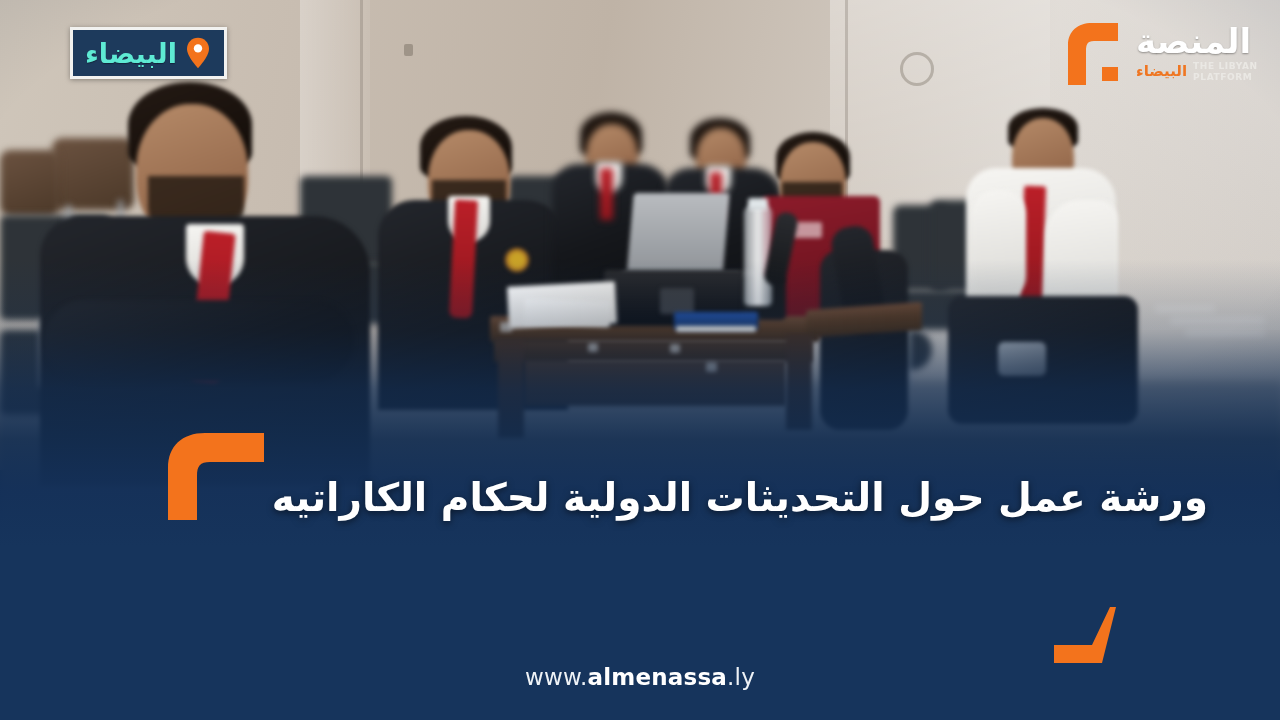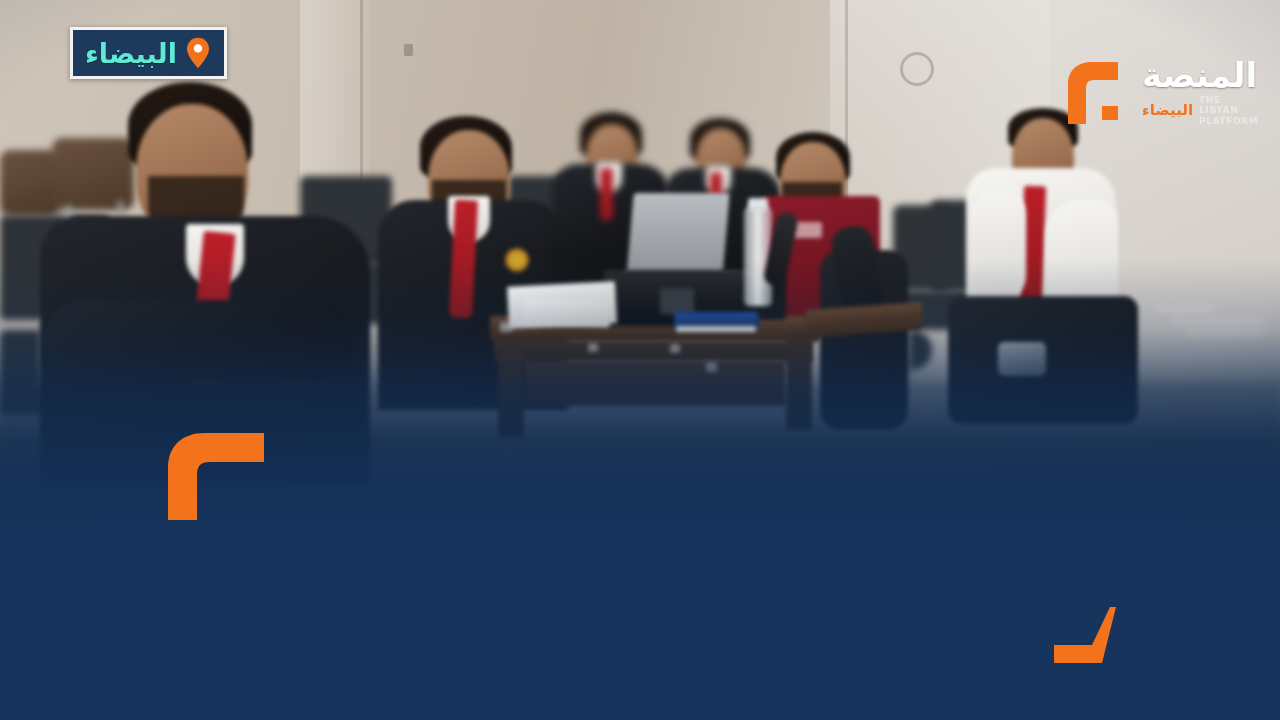--- a/index.html
+++ b/index.html
@@ -246,22 +246,21 @@
   
   .logo {
     position: absolute;
     right: 22px; top: 14px;
     width: 196px;
     height: 78px;
     display: flex;
     flex-direction: row-reverse;
     align-items: center;
     justify-content: flex-start;
-    gap: 18px;
-    margin-top: 39px;
+    gap: 12px;
   }
   .logo-mark {
     flex: 0 0 auto;
     width: 62px;
     height: 68px;
   }
   .logo-words {
     display: flex;
     flex-direction: column;
     align-items: flex-end;
@@ -488,16 +487,20 @@
   </div>
 
   <svg class="bracket-tl" viewBox="0 0 96 88">
     <path d="M0 88 L0 36 C0 14 14 1 37 1 L96 1 L96 30 L42 30 C32 30 29 34 29 44 L29 88 Z" fill="#f3731c"></path>
   </svg>
   <svg class="bracket-br" viewBox="0 0 62 56">
     <path d="M56 0 L62 0 L48 56 L0 56 L0 38 L38 38 Z" fill="#f3731c"></path>
   </svg>
 
   <div class="headline-wrap">
+    <div class="headline-line">ورشة عمل حول التحديثات الدولية لحكام الكاراتيه</div>
   </div>
 
+  <div class="site-url">
+    <span>www.</span><b>almenassa</b><span>.ly</span>
+  </div>
 
 </div>
 
 </body></html>

